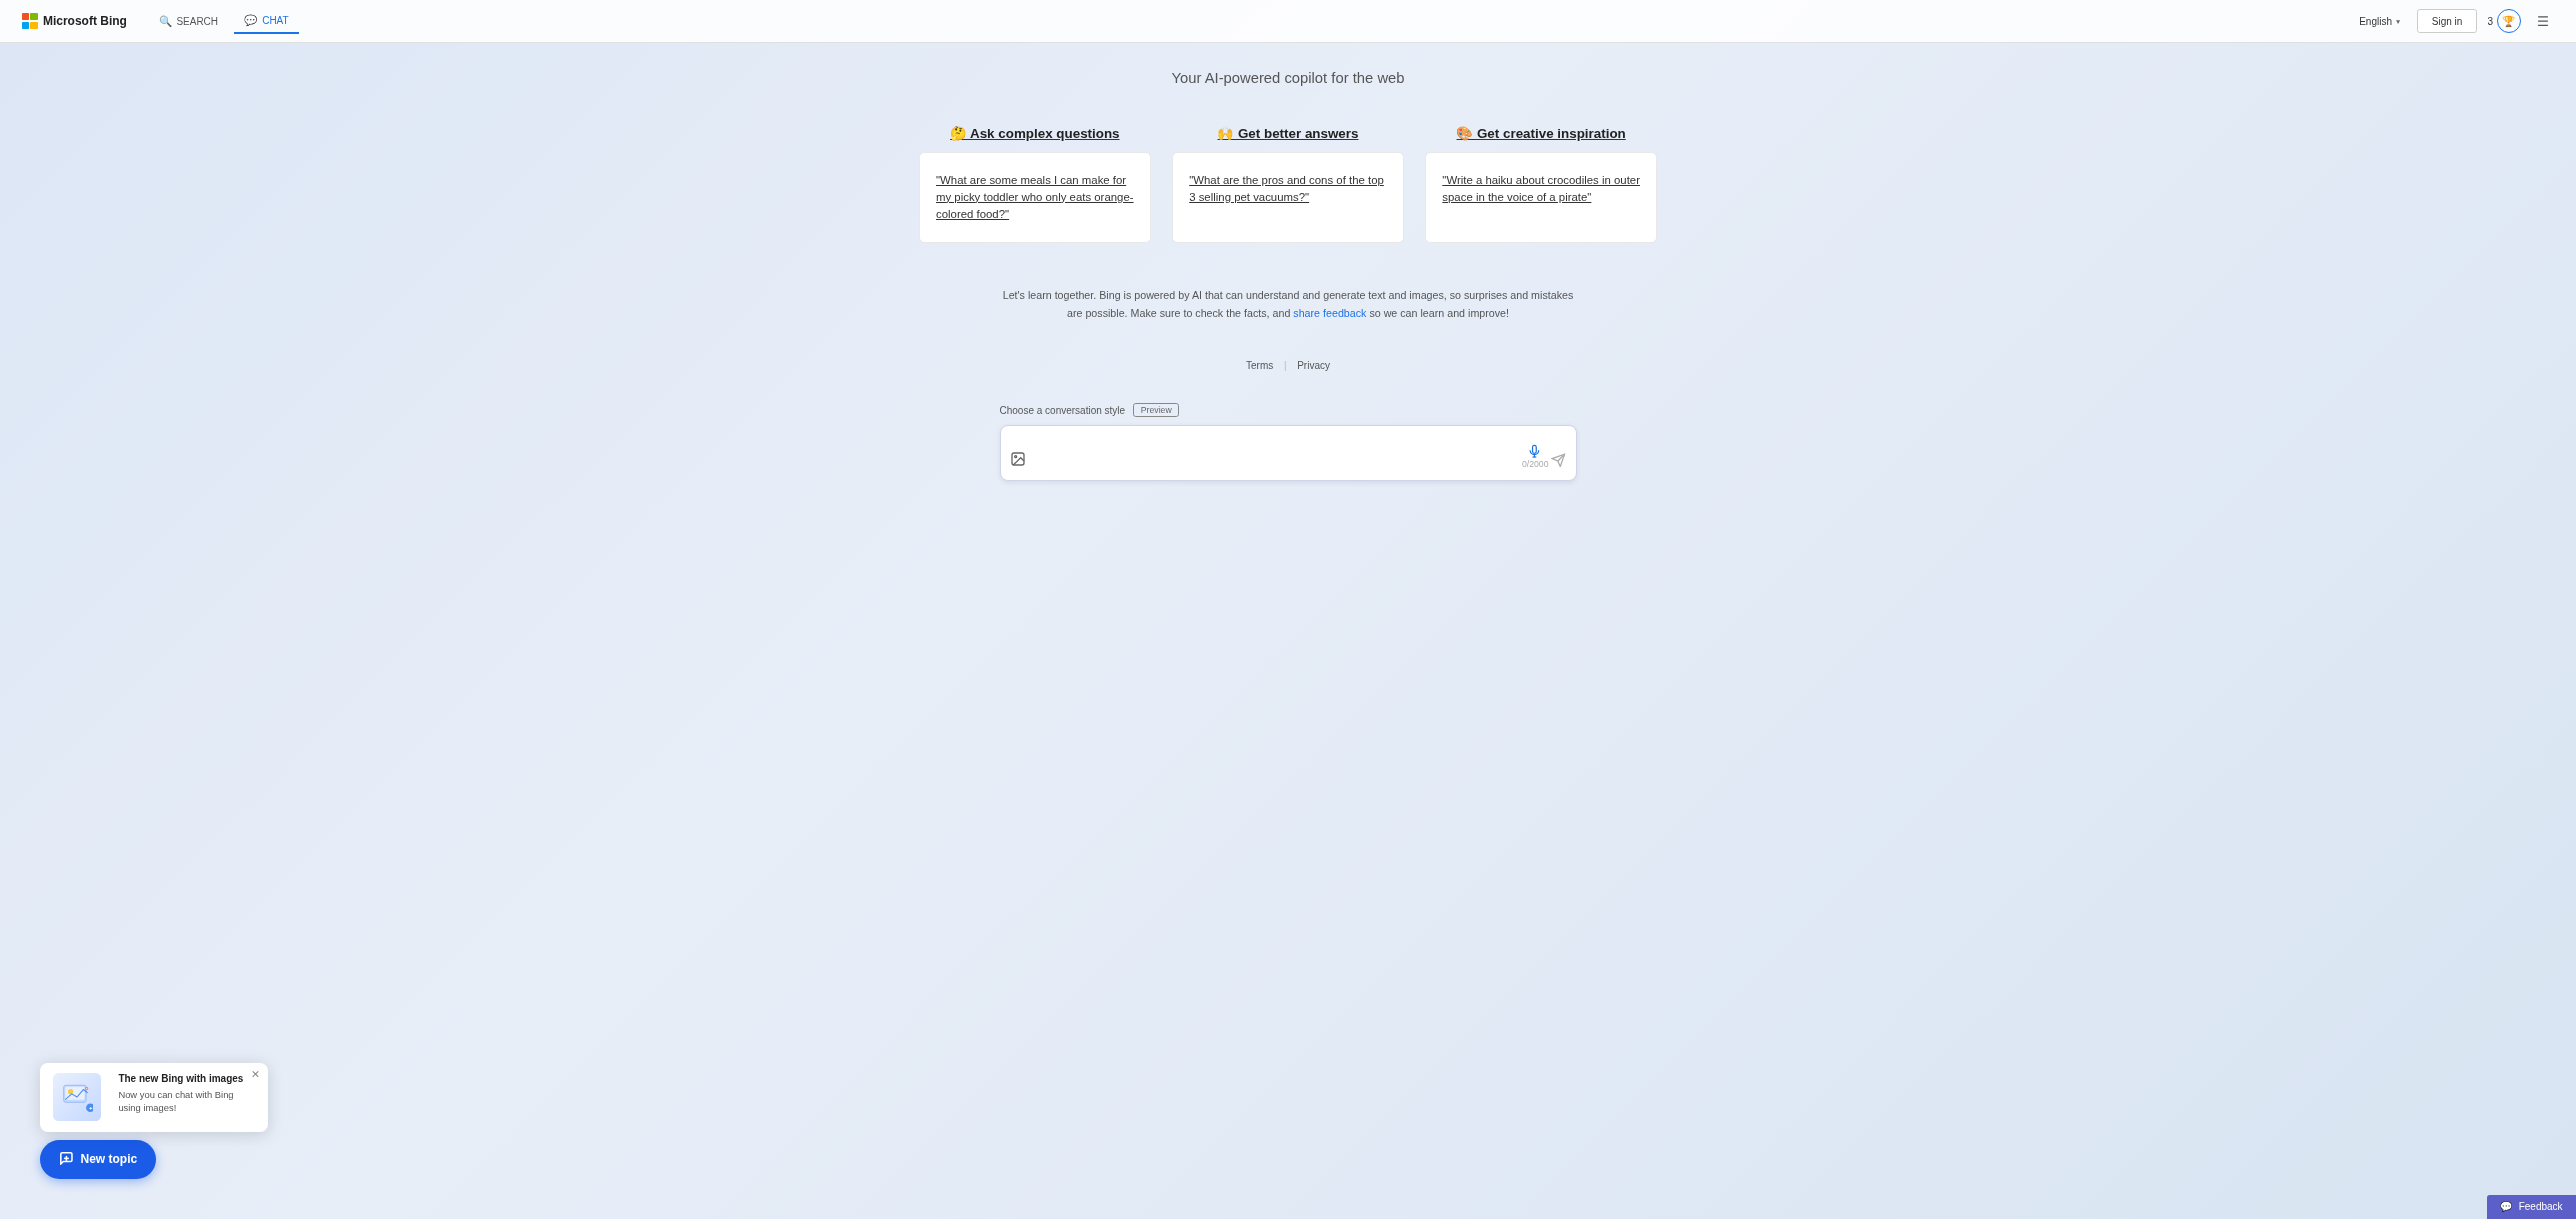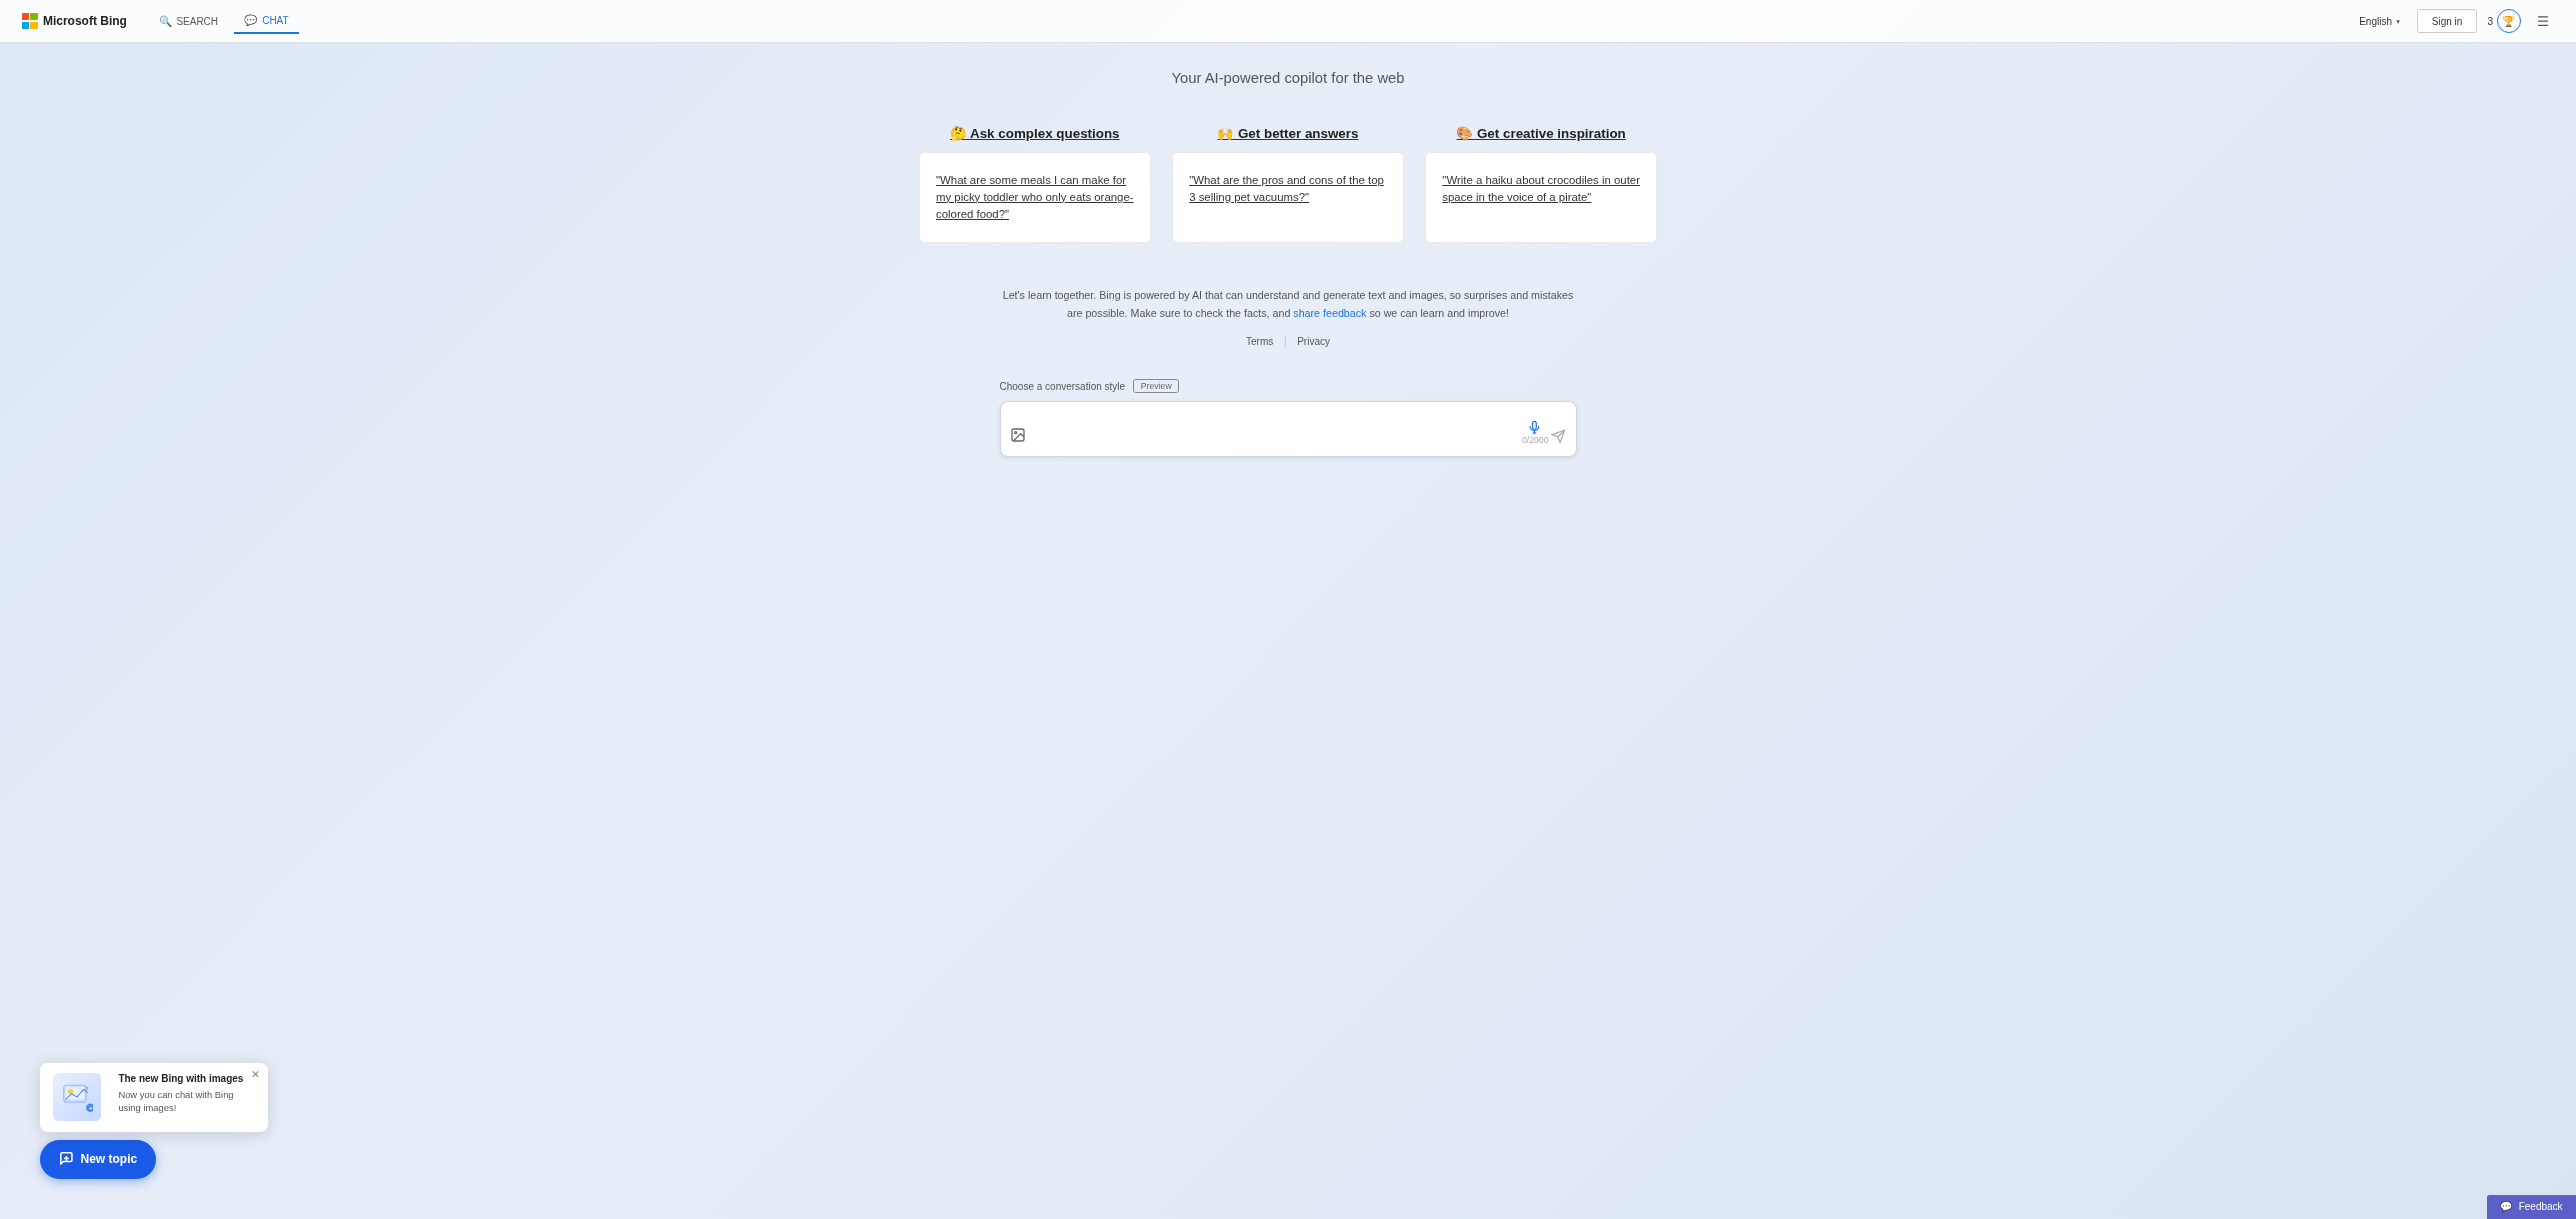--- a/index.html
+++ b/index.html
@@ -191,20 +191,21 @@
       color: #1a73e8;
       text-decoration: none;
     }
 
     .terms-row {
       display: flex;
       align-items: center;
       gap: 10.7px;
       font-size: 10px;
       margin-bottom: 32px;
+      margin-top: 24px;
     }
     .terms-link {
       color: #555;
       text-decoration: none;
     }
     .terms-divider { color: #bbb; }
 
     
     .chat-input-wrapper {
       width: 100%;

